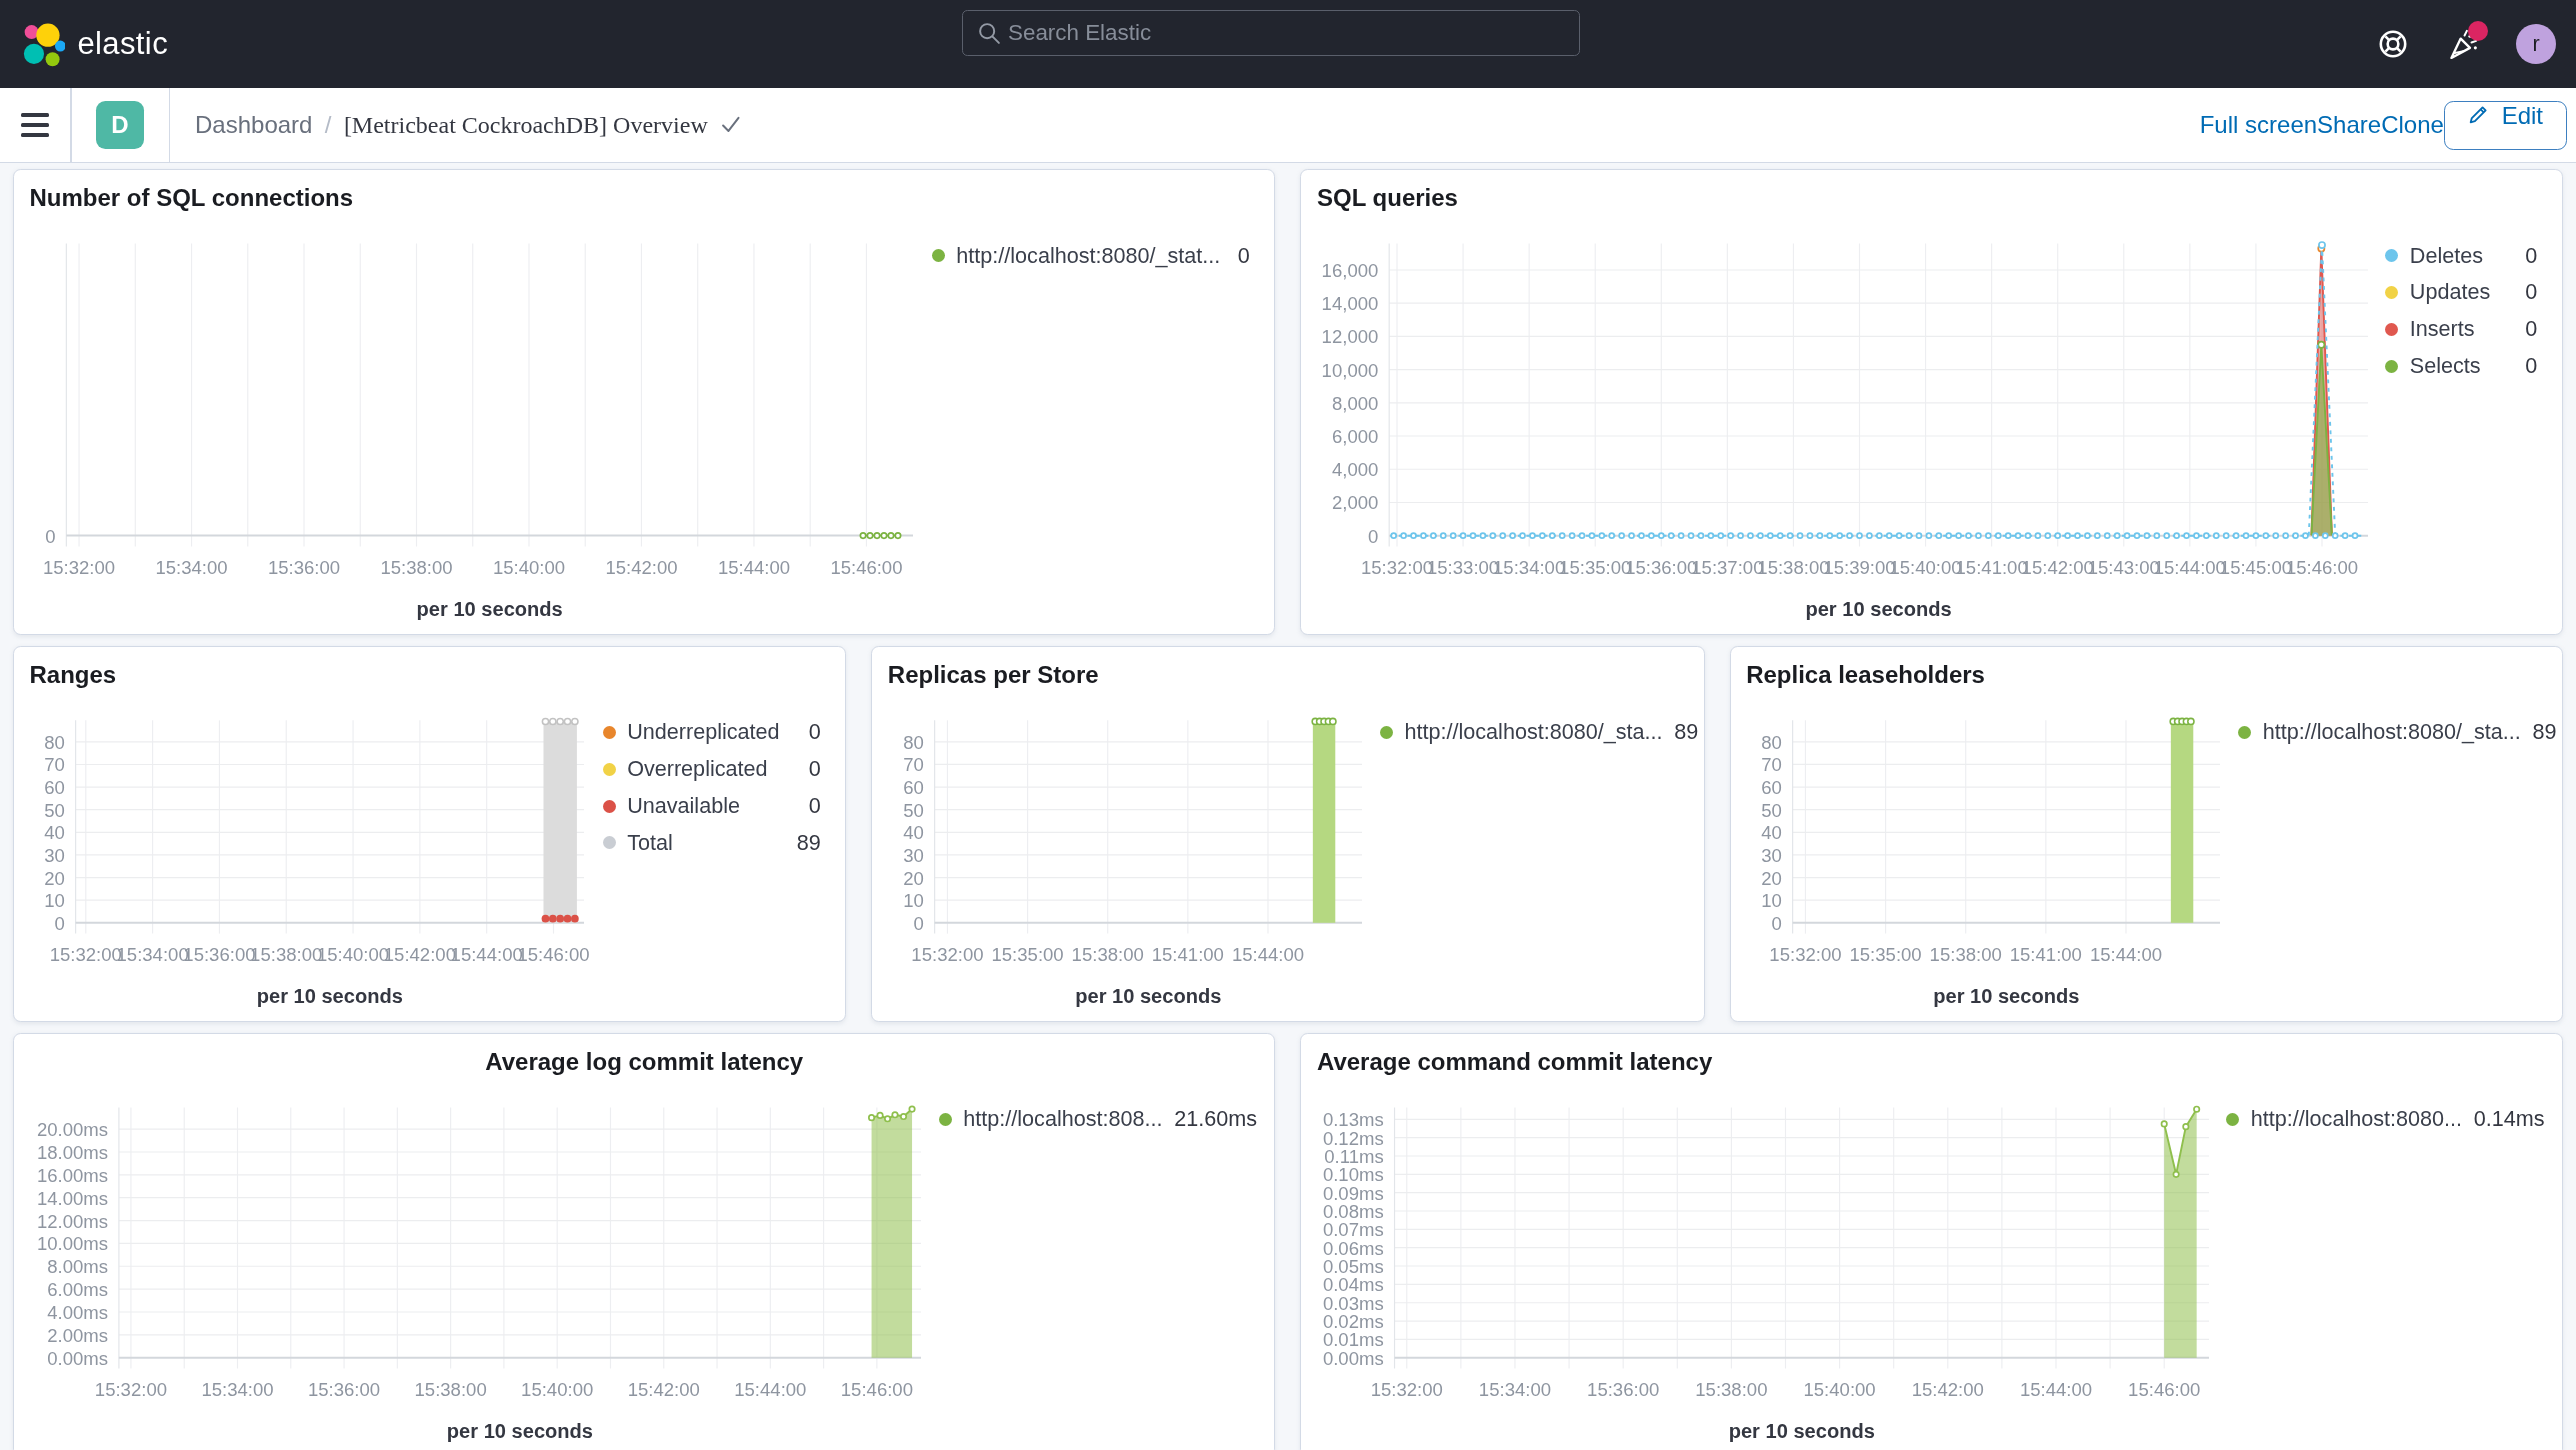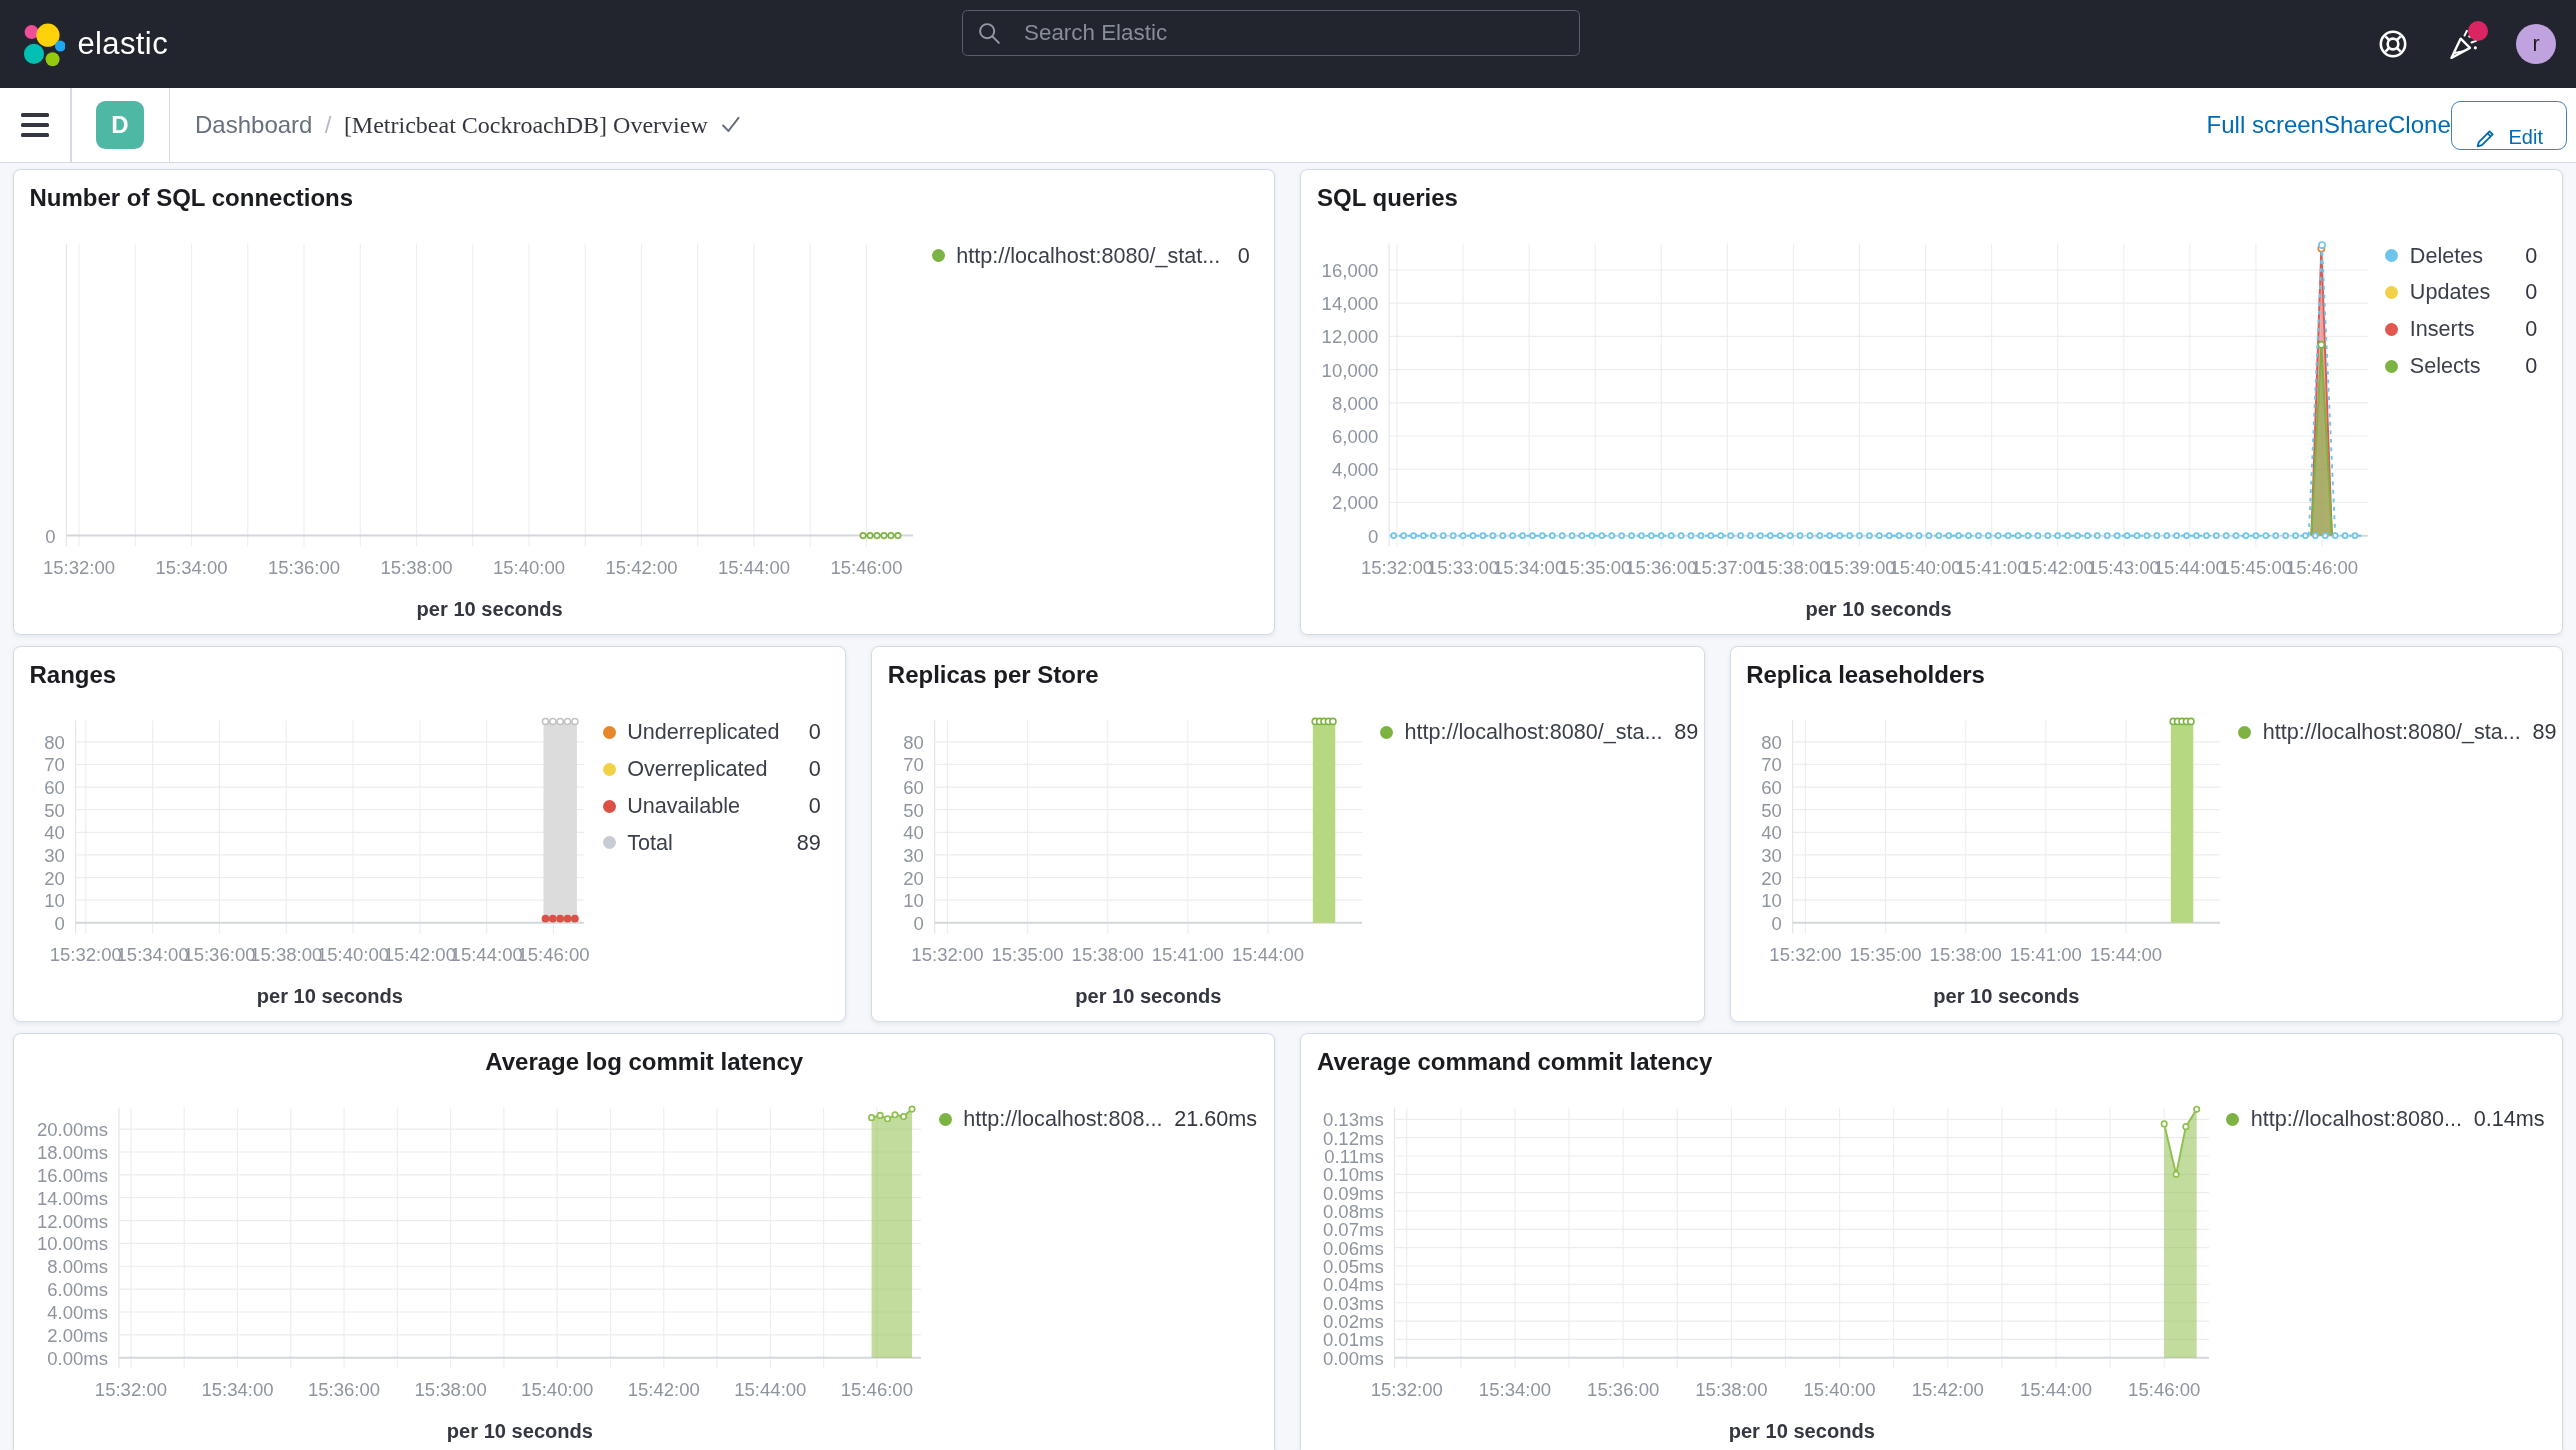--- a/index.html
+++ b/index.html
@@ -7,21 +7,21 @@
     width:2576px;height:1451px;overflow:hidden;background:#F5F7FA;
     font-family:"Liberation Sans","DejaVu Sans",sans-serif;color:#343741;
     -webkit-font-smoothing:antialiased;
   }
   
   .app-header{height:88px;background:#22252E;display:flex;align-items:center;position:relative;}
   .brand{display:flex;align-items:center;gap:12.4px;padding-left:20px;}
   .brand-text{color:#FFFFFF;font-size:31px;font-weight:500;letter-spacing:0.4px;}
   .search-box{
     position:absolute;left:962px;top:10px;width:618px;height:46px;box-sizing:border-box;
-    border:1.5px solid #5A5F6B;border-radius:5.4px;display:flex;align-items:center;gap:22px;padding:0 14px;
+    border:1.5px solid #5A5F6B;border-radius:5.4px;display:flex;align-items:center;gap:6px;padding:0 14px;
   }
   .search-placeholder{color:#878D99;font-size:22.4px;}
   .header-right{margin-left:auto;display:flex;align-items:center;gap:36px;padding-right:20px;}
   .icon-btn{position:relative;width:34px;height:34px;display:flex;align-items:center;justify-content:center;cursor:pointer;}
   .notif-dot{position:absolute;top:-6.2px;right:-7.7px;width:20px;height:20px;border-radius:50%;background:#DB2562;}
   .avatar{width:40px;height:40px;border-radius:50%;background:#BFA2DE;display:flex;align-items:center;justify-content:center;
     color:#1D1E24;font-size:21.6px;font-weight:500;cursor:pointer;}
   
   .toolbar{height:74px;background:#FFFFFF;border-bottom:1.5px solid #D3DAE6;display:flex;align-items:center;}
   .hamburger{width:70px;height:100%;display:flex;flex-direction:column;justify-content:center;align-items:center;gap:6.2px;cursor:pointer;}
@@ -29,22 +29,22 @@
   .v-sep{width:1.5px;align-self:stretch;background:#D3DAE6;}
   .space-wrap{width:97px;display:flex;justify-content:center;}
   .space-badge{width:48px;height:48px;border-radius:9.3px;background:#4FB8A5;color:#fff;font-size:24px;font-weight:600;
     display:flex;align-items:center;justify-content:center;cursor:pointer;}
   .crumbs{display:flex;align-items:center;gap:12.4px;padding-left:25px;font-size:24px;}
   .crumb-root{color:#69707D;cursor:pointer;}
   .crumb-sep{color:#B4BBC7;}
   .crumb-title{color:#343741;font-family:Liberation Serif, serif;}
   .toolbar-right{margin-left:auto;display:flex;align-items:center;padding-right:9px;}
   .toolbar-link{color:#006BB4;font-size:24px;text-decoration:none;cursor:pointer;}
-  .edit-btn{display:flex;align-items:flex-end;gap:10.8px;border:1.5px solid #3D7FC0;border-radius:9.3px;height:49px;
-    padding:0 23px;color:#006BB4;font-size:20px;background:#fff;cursor:pointer;}
+  .edit-btn{display:flex;align-items:flex-start;gap:10.8px;border:1.5px solid #3D7FC0;border-radius:9.3px;height:49px;
+    padding:0 23px;color:#006BB4;font-size:24px;background:#fff;cursor:pointer;}
   
   .grid{
     display:grid;grid-template-columns:repeat(6,1fr);grid-template-rows:466px 376px 424px;
     gap:10.8px 25px;padding:6.2px 13px 13px;box-sizing:border-box;
   }
   .panel{
     background:#fff;border:1.5px solid #D3DAE6;border-radius:7.7px;position:relative;
     box-shadow:0 1.5px 4.6px rgba(152,162,179,.18);box-sizing:border-box;
   }
   .panel-title{margin:0;padding:14px 15.5px 0;font-size:24px;font-weight:600;color:#1A1C21;}

